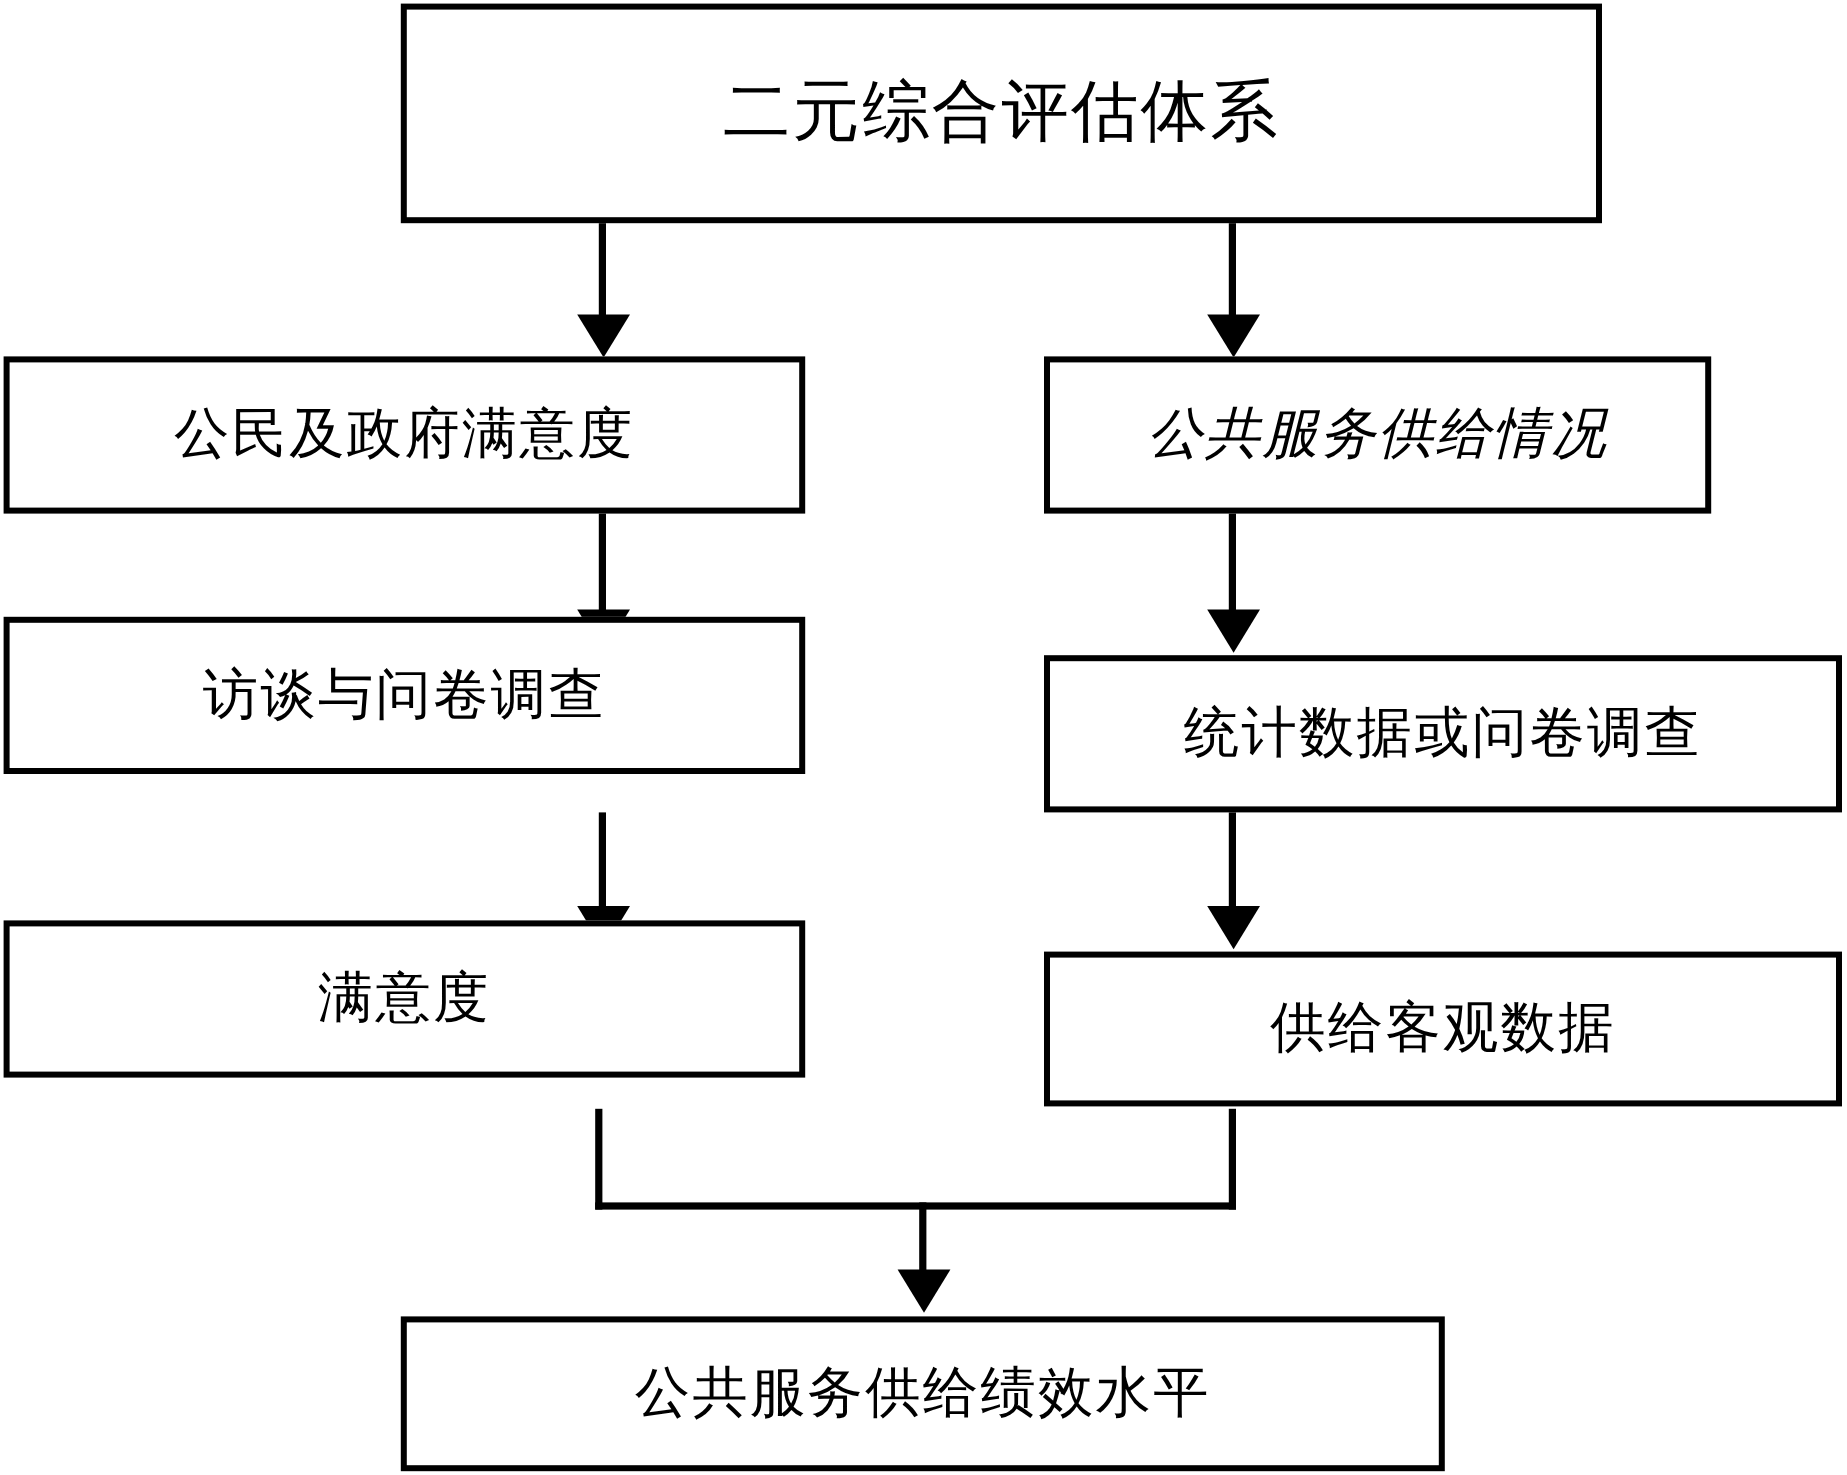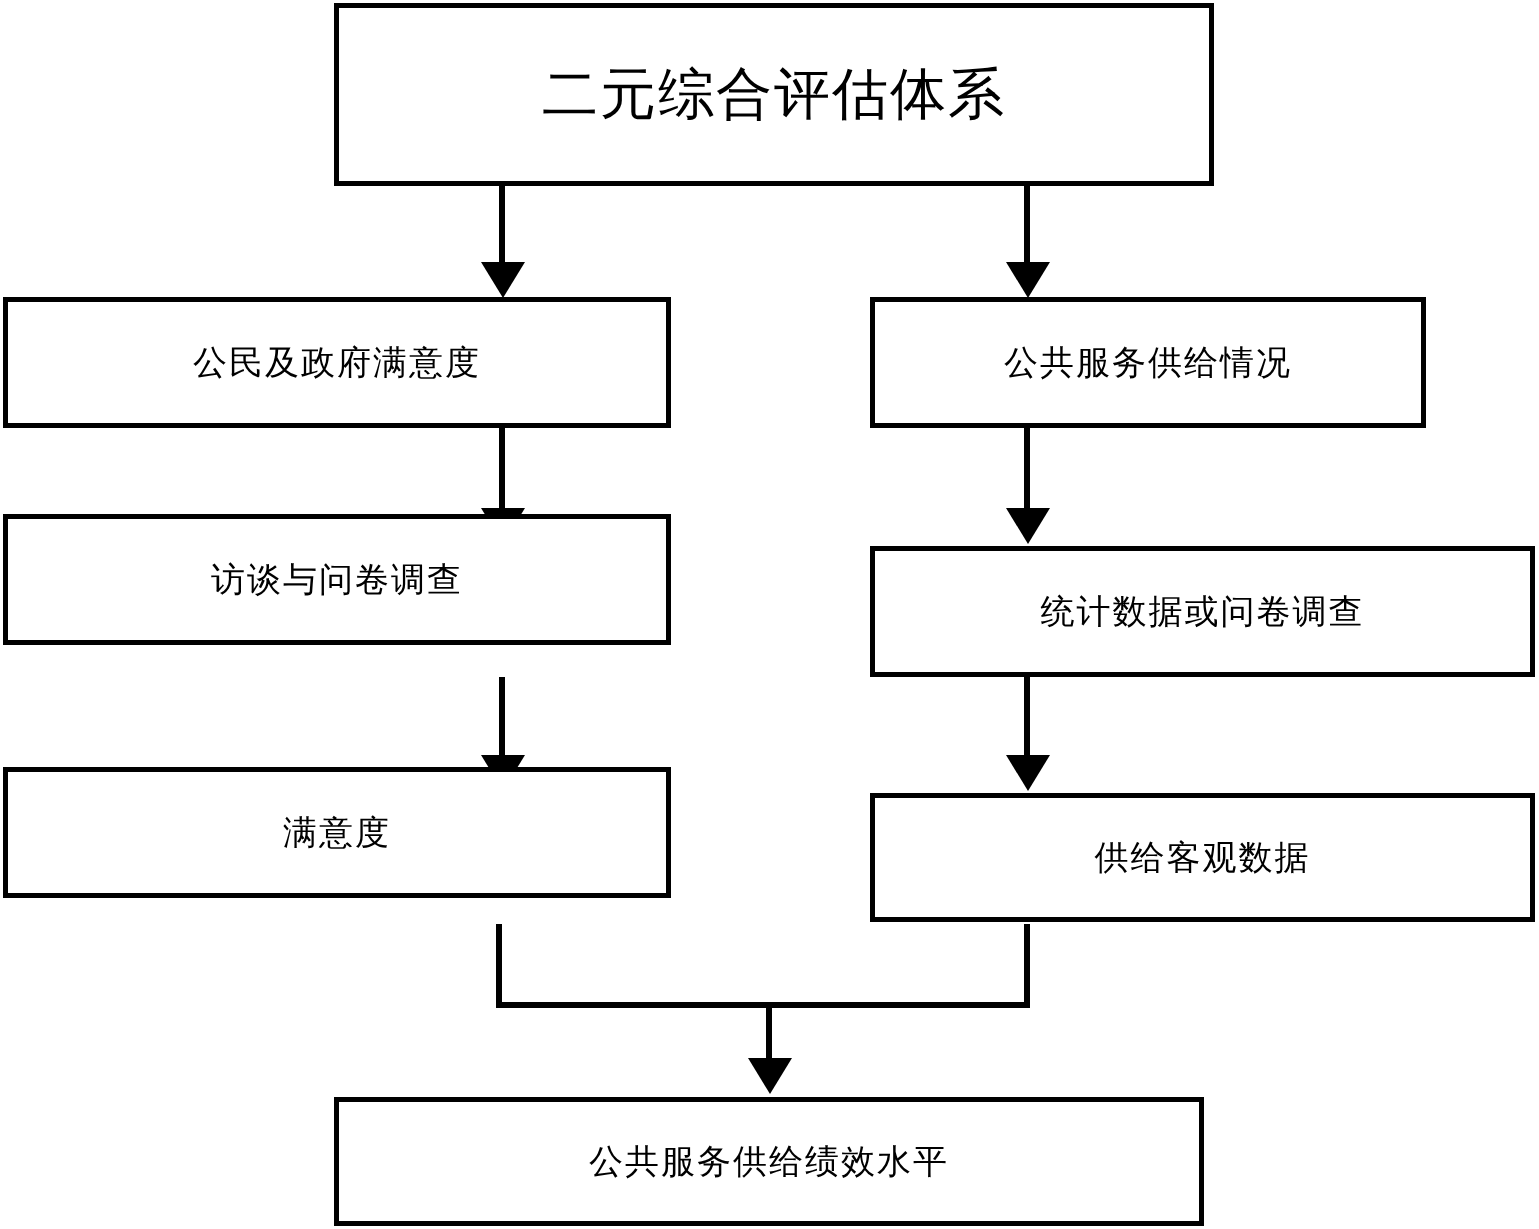--- a/index.html
+++ b/index.html
@@ -20,33 +20,33 @@
     box-sizing: border-box;
     border: 5px solid #000000;
     background: #ffffff;
     display: flex;
     align-items: center;
     justify-content: center;
     text-align: center;
   }
   .node-label {
     font-family: "Liberation Serif", "DejaVu Serif", serif;
-    font-size: 34px;
+    font-size: 46px;
     line-height: 1.1;
     color: #000000;
     letter-spacing: 2px;
     white-space: nowrap;
   }
   
-  #node-root { left: 334px; top: 3px; width: 880px; height: 183px; }
+  #node-root { left: 334px; top: 3px; width: 1001px; height: 183px; }
   #node-root .node-label { font-size: 56px; }
 
   
   #node-satisfaction-dim { left: 3px;   top: 297px; width: 668px; height: 131px; }
-  #node-supply-dim       { left: 870px; top: 297px; width: 556px; height: 131px; }
+  #node-supply-dim       { left: 870px; top: 297px; width: 556px; height: 131px; font-style: italic; }
 
   
   #node-interview-survey { left: 3px;   top: 514px; width: 668px; height: 131px; }
   #node-statistics-survey{ left: 870px; top: 546px; width: 665px; height: 131px; }
 
   
   #node-satisfaction     { left: 3px;   top: 767px; width: 668px; height: 131px; }
   #node-objective-data   { left: 870px; top: 793px; width: 665px; height: 129px; }
 
   

